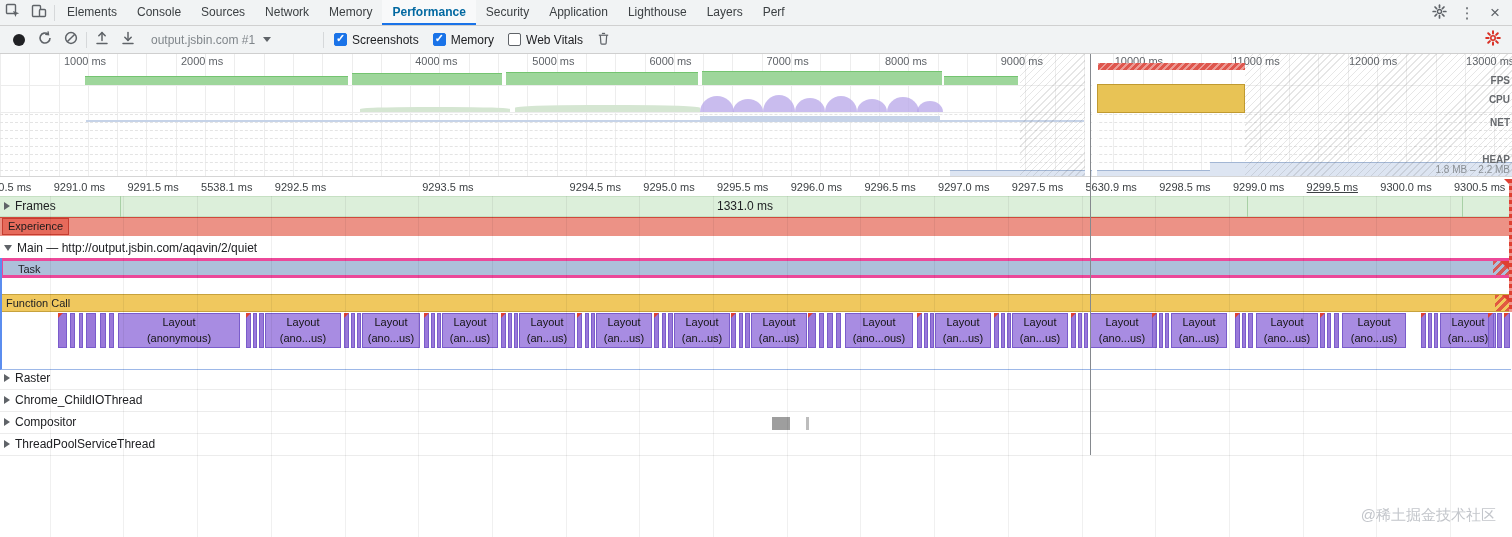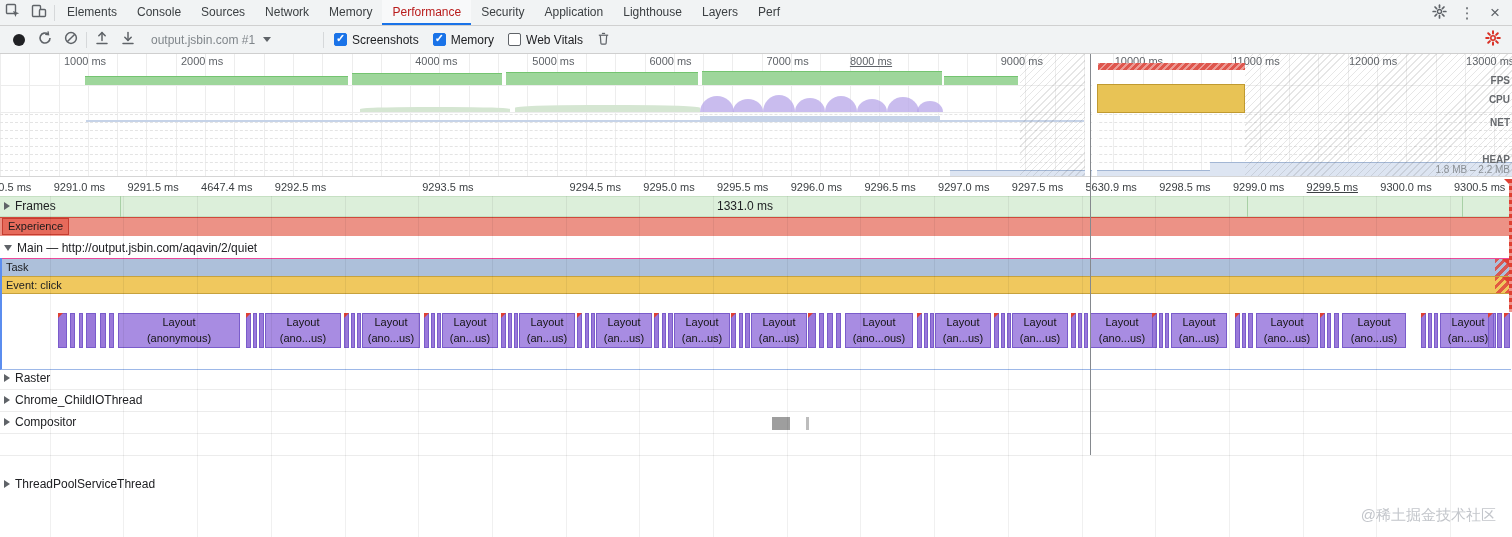--- a/index.html
+++ b/index.html
@@ -5,21 +5,21 @@
   html,body{margin:0;padding:0;background:#fff;}
   body{width:1512px;height:537px;overflow:hidden;font-family:"Liberation Sans",sans-serif;}
   .devtools{position:relative;width:1512px;height:537px;overflow:hidden;color:#202124;font-size:12px;background:#fff;}
 
   
   .tabbar{height:26px;box-sizing:border-box;background:#f1f3f4;border-bottom:1px solid #d0d0d0;display:flex;align-items:center;}
   .icon-btn{display:flex;align-items:center;justify-content:center;width:26px;height:25px;cursor:pointer;}
   .vsep{width:1px;height:16px;background:#d6d8da;margin:0 2px;}
   .tabs{display:flex;height:25px;align-items:stretch;}
   .tab{display:flex;align-items:center;padding:0 10px;color:#3c4043;border-bottom:2px solid transparent;box-sizing:border-box;white-space:nowrap;cursor:pointer;}
-  .tab.active{border-bottom-color:#1a73e8;color:#b91c1c;background:#f8f9fa;}
+  .tab.active{border-bottom-color:#1a73e8;color:#0369a1;background:#f8f9fa;font-weight:bold;}
   .tabbar-right{margin-left:auto;display:flex;align-items:center;gap:2px;padding-right:4px;}
   .glyph{font-size:15px;color:#5f6368;line-height:1;}
 
   
   .toolbar{height:28px;box-sizing:border-box;background:#f1f3f4;border-bottom:1px solid #cfcfcf;display:flex;align-items:center;padding:0 6px;}
   .rec-dot{width:12px;height:12px;border-radius:50%;background:#202124;}
   .trace-select{display:flex;align-items:center;gap:8px;color:#80868b;padding:0 6px;margin:0 4px;min-width:160px;cursor:pointer;}
   .tri-sm{width:0;height:0;border-top:5px solid #5f6368;border-left:4px solid transparent;border-right:4px solid transparent;}
   .cb-host{display:flex;align-items:center;gap:14px;margin:0 8px;}
   .cbwrap{display:flex;align-items:center;gap:5px;cursor:pointer;}
@@ -52,21 +52,21 @@
   .tracks{position:relative;height:360px;overflow:hidden;}
   .ruler-label{position:absolute;top:4px;font-size:11px;color:#3c4043;white-space:nowrap;}
   .gridline{position:absolute;top:19px;height:341px;width:1px;background:rgba(0,0,0,.06);z-index:5;pointer-events:none;}
   .band{position:absolute;left:0;width:1512px;box-sizing:border-box;font-size:11px;}
   .frames-band{top:19px;height:21px;background:#dcefda;border-top:1px solid #c6e0c3;border-bottom:1px solid #c6e0c3;}
   .frame-sep{position:absolute;top:19px;height:21px;width:1px;background:#a8d0a5;z-index:2;}
   .row-head{position:absolute;display:flex;align-items:center;gap:5px;font-size:12px;color:#202124;z-index:3;cursor:pointer;white-space:nowrap;}
   .duration-label{position:absolute;left:700px;top:22px;width:90px;text-align:center;font-size:12px;color:#202124;z-index:3;}
   .exp-band{top:40px;height:19px;background:#ec9286;border-top:1px solid #d0493c;}
   .exp-chip{position:absolute;left:2px;top:41px;height:15px;line-height:15px;padding:0 5px;background:#e66a5b;border:1px solid #c63d30;font-size:11px;color:#1b1b1b;z-index:3;cursor:pointer;}
-  .task-bar{top:81px;height:20px;background:#adc0da;border:1px solid #ec4899;line-height:16px;padding-left:5px;cursor:pointer;}
+  .task-bar{top:81px;height:20px;background:#adc0da;border:3px solid #ec4899;line-height:16px;padding-left:15px;cursor:pointer;}
   .script-bar{height:18px;background:#f0c85e;border:1px solid #c7a23d;line-height:16px;padding-left:5px;cursor:pointer;}
   .redcap{position:absolute;right:0;top:0;width:16px;height:100%;
     background:repeating-linear-gradient(135deg,rgba(223,70,60,.85) 0 3px,transparent 3px 6px);}
   .redtri{position:absolute;right:0;top:0;width:0;height:0;border-top:9px solid #df4032;border-left:9px solid transparent;}
   .select-outline{position:absolute;left:0;top:81px;width:1511px;height:112px;border-left:2px solid #5b8def;border-bottom:1px solid #9db8e8;box-sizing:border-box;pointer-events:none;z-index:4;}
   .lbar{position:absolute;top:136px;height:35px;background:#a88ce2;border:1px solid #7a5ccb;box-sizing:border-box;text-align:center;font-size:11px;color:#141414;overflow:hidden;z-index:2;cursor:pointer;}
   .lbar .l1{display:block;line-height:17px;}
   .lbar .l2{display:block;line-height:15px;}
   .sliver{position:absolute;top:136px;height:35px;background:#9a79da;border:1px solid #7a5ccb;box-sizing:border-box;z-index:2;cursor:pointer;}
   .sliver.has-red::before{content:"";position:absolute;top:-1px;left:-1px;border-top:5px solid #df4032;border-right:5px solid transparent;}
@@ -233,21 +233,21 @@
 
   <div class="overview">
     <div>
         <div class="ov-time-label" style="left: 50px;">1000 ms</div>
         <div class="ov-time-label" style="left: 167.1px;">2000 ms</div>
         <div class="ov-time-label" style="left: 284.2px; margin-top: 21px;">3000 ms</div>
         <div class="ov-time-label" style="left: 401.3px;">4000 ms</div>
         <div class="ov-time-label" style="left: 518.4px;">5000 ms</div>
         <div class="ov-time-label" style="left: 635.5px;">6000 ms</div>
         <div class="ov-time-label" style="left: 752.6px;">7000 ms</div>
-        <div class="ov-time-label" style="left: 836px; text-decoration: underline;">8000 ms</div>
+        <div class="ov-time-label" style="left: 871px;">8000 ms</div>
         <div class="ov-time-label" style="left: 986.8px;">9000 ms</div>
         <div class="ov-time-label" style="left: 1103.9px;">10000 ms</div>
         <div class="ov-time-label" style="left: 1221px;">11000 ms</div>
         <div class="ov-time-label" style="left: 1338.1px;">12000 ms</div>
         <div class="ov-time-label" style="left: 1455.2px;">13000 ms</div>
       </div>
     <div>
         <div class="dash-line" style="top: 60px;"></div>
         <div class="dash-line" style="top: 68px;"></div>
         <div class="dash-line" style="top: 76px;"></div>
@@ -289,21 +289,21 @@
     <div class="ov-side-label" style="top:63px;">NET</div>
     <div class="ov-side-label" style="top:100px;">HEAP</div>
     <div class="ov-side-sub" style="top:110px;">1.8 MB – 2.2 MB</div>
   </div>
 
   <div class="tracks">
     <div>
         <div class="ruler-label" style="left: -20px;">9290.5 ms</div>
         <div class="ruler-label" style="left: 53.7px;">9291.0 ms</div>
         <div class="ruler-label" style="left: 127.4px;">9291.5 ms</div>
-        <div class="ruler-label" style="left: 201.1px;">4647.4 ms</div>
+        <div class="ruler-label" style="left: 201.1px;">5538.1 ms</div>
         <div class="ruler-label" style="left: 274.8px; text-align: center;">9292.5 ms</div>
         <div class="ruler-label" style="left: 348.5px; margin-top: 23px;">9293.0 ms</div>
         <div class="ruler-label" style="left: 422.2px;">9293.5 ms</div>
         <div class="ruler-label" style="left: 495.9px; margin-top: 28px;">9294.0 ms</div>
         <div class="ruler-label" style="left: 569.6px;">9294.5 ms</div>
         <div class="ruler-label" style="left: 643.3px;">9295.0 ms</div>
         <div class="ruler-label" style="left: 717px;">9295.5 ms</div>
         <div class="ruler-label" style="left: 790.7px;">9296.0 ms</div>
         <div class="ruler-label" style="left: 864.4px;">9296.5 ms</div>
         <div class="ruler-label" style="left: 938.1px;">9297.0 ms</div>
@@ -358,22 +358,22 @@
       <span>Main — http://output.jsbin.com/aqavin/2/quiet</span>
     </div>
 
     <div class="select-outline"></div>
 
     <div class="band task-bar">
       <span>Task</span>
       <span class="redcap"></span>
       <span class="redtri"></span>
     </div>
-    <div class="band script-bar" style="top:99px;">
-      <span>Event: click</span>
+    <div class="band script-bar" style="top:117px;">
+      <span>Function Call</span>
       <span class="redcap"></span>
       <span class="redtri"></span>
     </div>
 
     <div>
         <div class="sliver has-red" style="left: 58px; width: 9px;"></div>
         <div class="sliver" style="left: 70px; width: 5px;"></div>
         <div class="sliver" style="left: 79px; width: 4px;"></div>
         <div class="sliver" style="left: 86px; width: 10px;"></div>
         <div class="sliver" style="left: 100px; width: 6px;"></div>
@@ -502,21 +502,21 @@
         <div class="row-head" style="left: 4px; top: 216px;">
           <span class="tri-r"></span>
           <span>Chrome_ChildIOThread</span>
         </div>
         <div class="thread-sep" style="top: 234px;"></div>
         <div class="row-head" style="left: 4px; top: 238px;">
           <span class="tri-r"></span>
           <span>Compositor</span>
         </div>
         <div class="thread-sep" style="top: 256px;"></div>
-        <div class="row-head" style="left: 4px; top: 260px; margin-top: 40px;">
+        <div class="row-head" style="left: 4px; top: 260px;">
           <span class="tri-r"></span>
           <span>ThreadPoolServiceThread</span>
         </div>
         <div class="thread-sep" style="top: 278px;"></div>
       </div>
     <div class="comp-bar" style="left:772px;width:18px;background:#9e9e9e;"></div>
     <div class="comp-bar" style="left:806px;width:3px;background:#bdbdbd;"></div>
   </div>
 
   <div class="cursor-line"></div>

